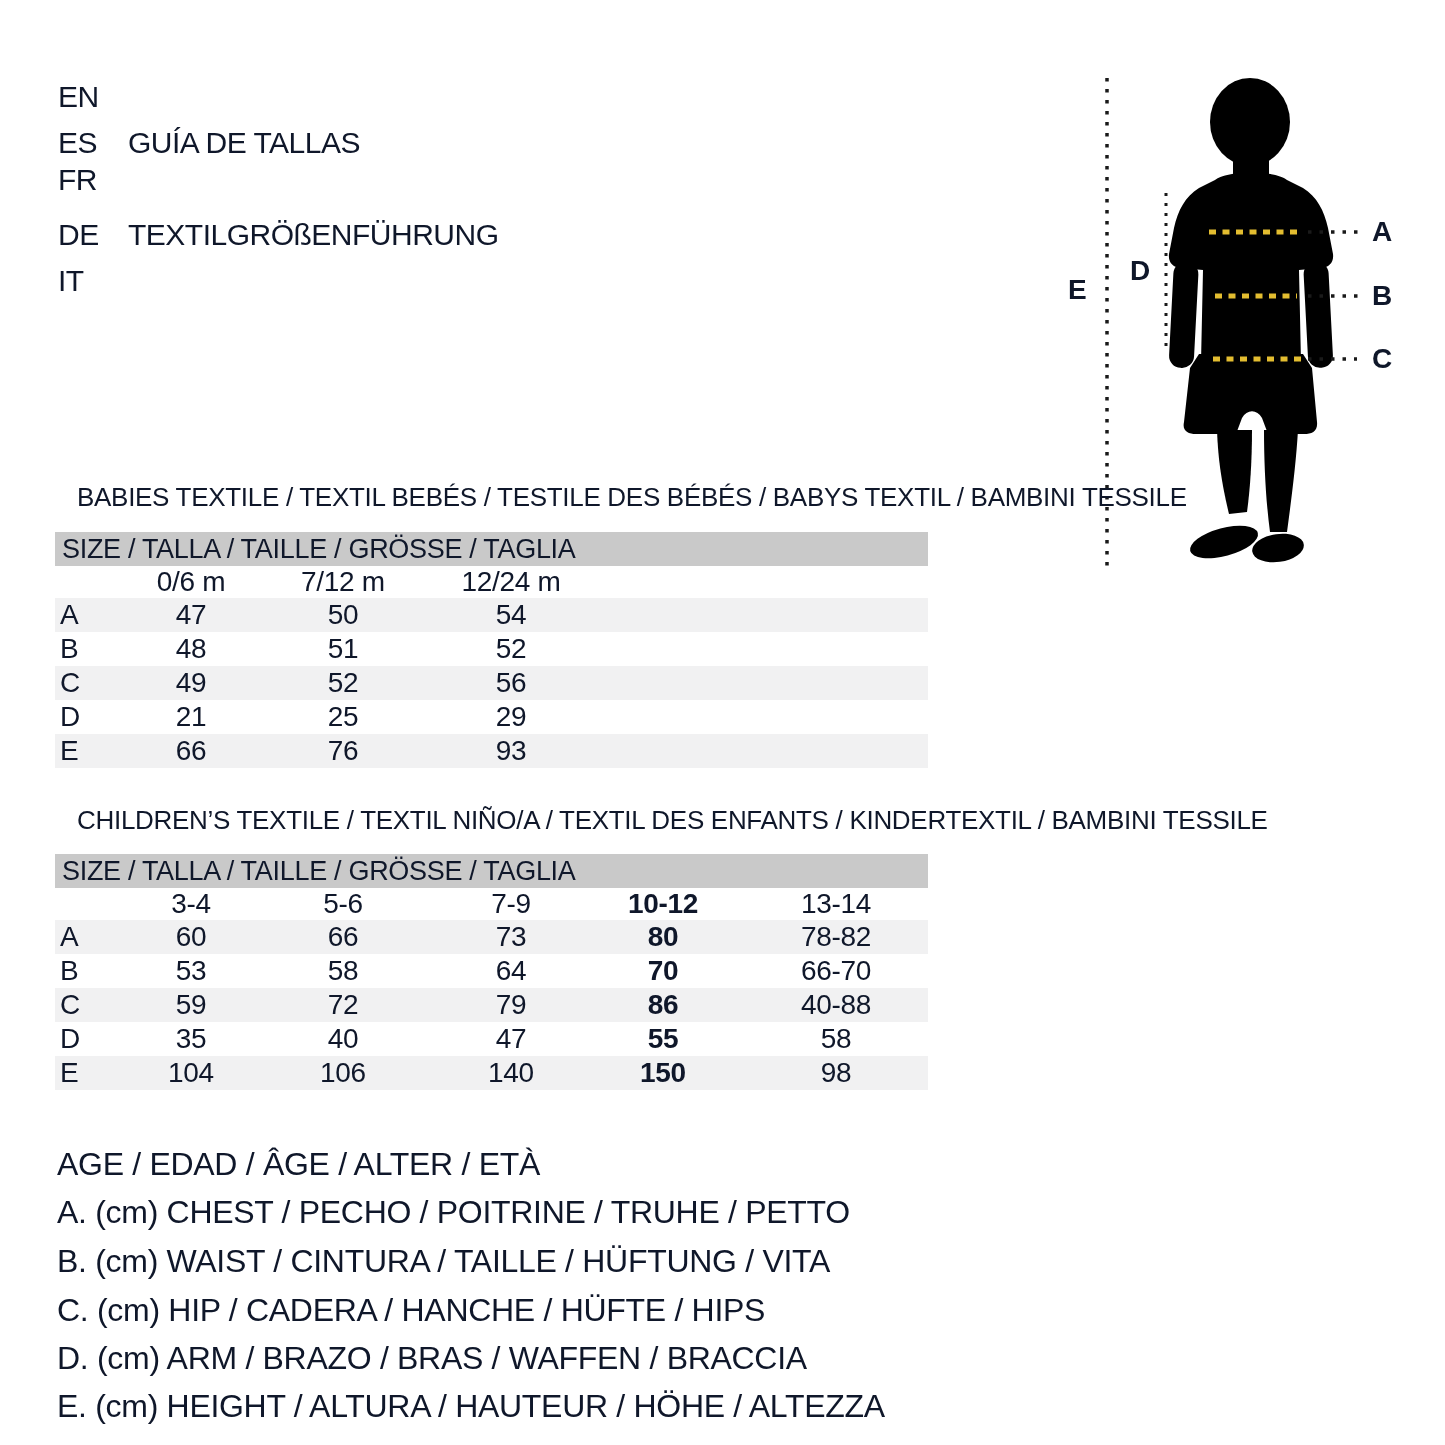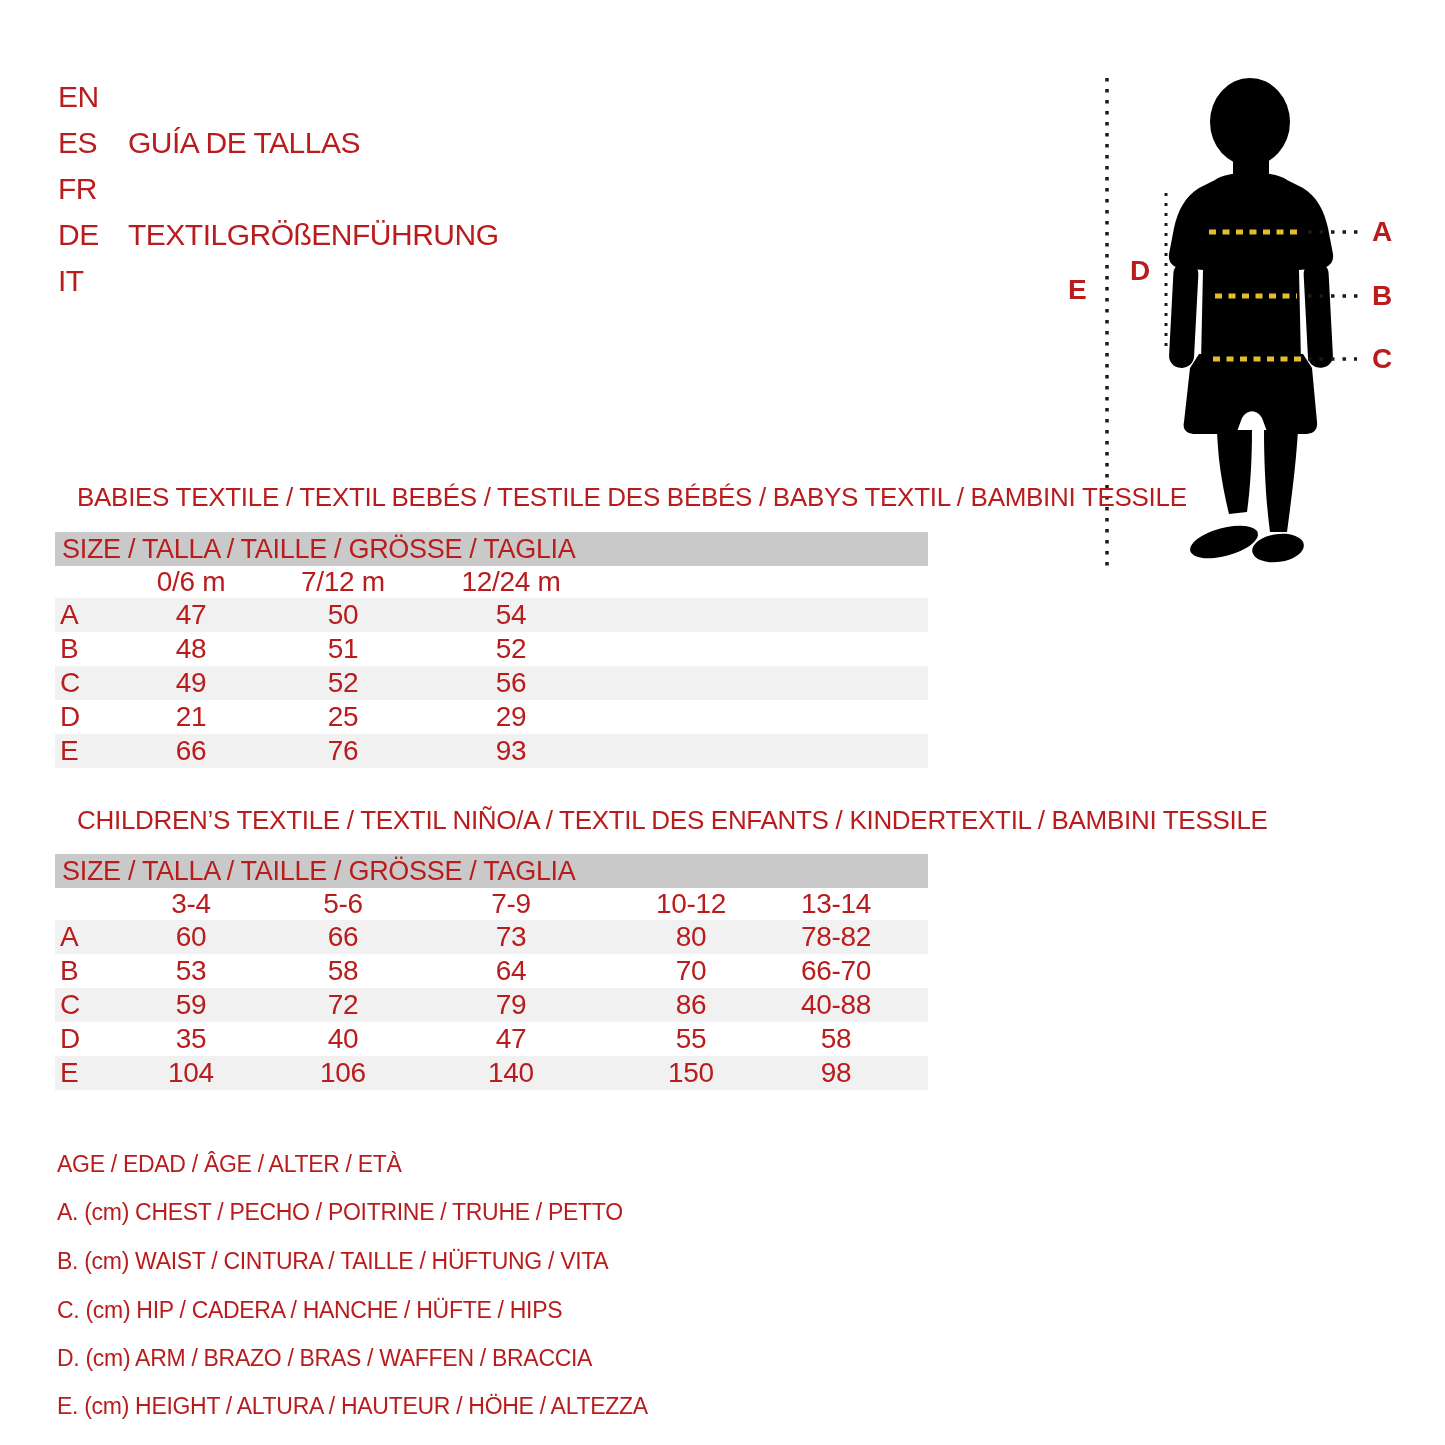--- a/index.html
+++ b/index.html
@@ -1,62 +1,62 @@
 <!DOCTYPE html>
 <html><head>
 <meta charset="utf-8">
 <style>
   html,body { margin:0; padding:0; background:#ffffff; }
   .page {
     position:relative; width:1445px; height:1445px; background:#ffffff;
-    font-family:"Liberation Sans", sans-serif; color:#b91c1c; overflow:hidden;
+    font-family:"Liberation Sans", sans-serif; color:#0f172a; overflow:hidden;
   }
   
   .lang-row { position:absolute; left:58px; height:36px; line-height:36px;
 
     display:flex; font-size:30px; letter-spacing:-0.5px; white-space:nowrap; }
   .lang-code { width:70px; flex:0 0 70px; }
   
   .sec-title { position:absolute; left:57px; height:34px; line-height:34px;
     font-size:26px; letter-spacing:-0.3px; white-space:nowrap;margin-left:20px; }
   
   .size-bar { position:absolute; left:55px; width:873px; height:34px;
     background:#c9c9c9; font-size:27px; line-height:34px; padding-left:7px;
     box-sizing:border-box; letter-spacing:-0.3px; }
   .col-row, .data-row { position:absolute; left:55px; width:873px; height:34px;
     line-height:34px; font-size:28px; letter-spacing:-0.3px; }
   .col-row { height:32px; line-height:32px; }
   .data-row.alt { background:#f1f1f2; }
   .row-letter { position:absolute; left:5px; }
   .cell { position:absolute; width:160px; text-align:center; }
   .c1 { left:56px; } .c2 { left:208px; } .c3 { left:376px; }
-  .c4 { left:556px; } .c5 { left:701px; }
+  .c4 { left:528px;font-weight:bold; } .c5 { left:701px; }
   
   .legend-line { position:absolute; left:57px; height:34px; line-height:34px;
-    font-size:23px; letter-spacing:-0.3px; white-space:nowrap; }
+    font-size:32px; letter-spacing:-0.3px; white-space:nowrap; }
   
   .figure { position:absolute; left:1050px; top:70px; width:380px; height:515px; }
   .figure svg { position:absolute; left:0; top:0; }
   .fig-label { position:absolute; font-weight:700; font-size:28px;
     height:32px; line-height:32px; }
 </style>
 </head>
 <body>
 
 <div class="page">
 
   <div>
     <div class="lang-row" style="top:79px">
       <span class="lang-code">EN</span>
     </div>
     <div class="lang-row" style="top:125px">
       <span class="lang-code">ES</span>
       <span class="lang-title">GUÍA DE TALLAS</span>
     </div>
-    <div class="lang-row" style="top:171px">
+    <div class="lang-row" style="top:162px">
       <span class="lang-code">FR</span>
     </div>
     <div class="lang-row" style="top:217px">
       <span class="lang-code">DE</span>
       <span class="lang-title">TEXTILGRÖßENFÜHRUNG</span>
     </div>
     <div class="lang-row" style="top:263px">
       <span class="lang-code">IT</span>
     </div>
   </div>

